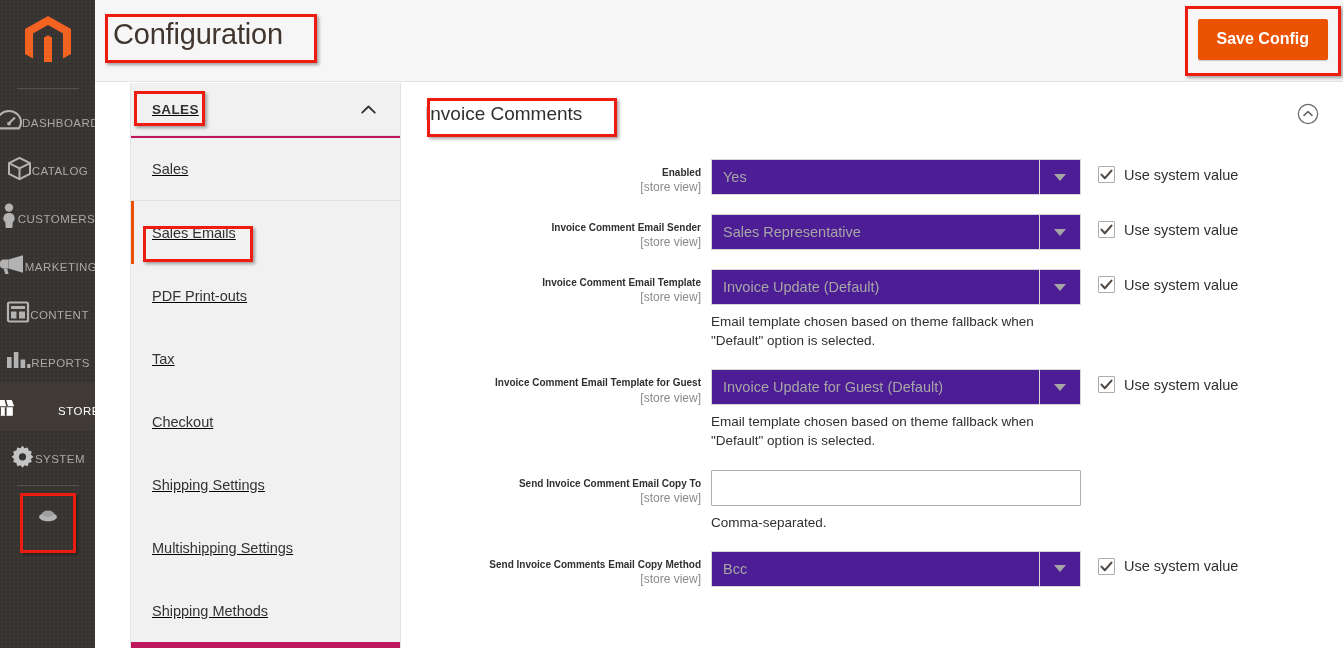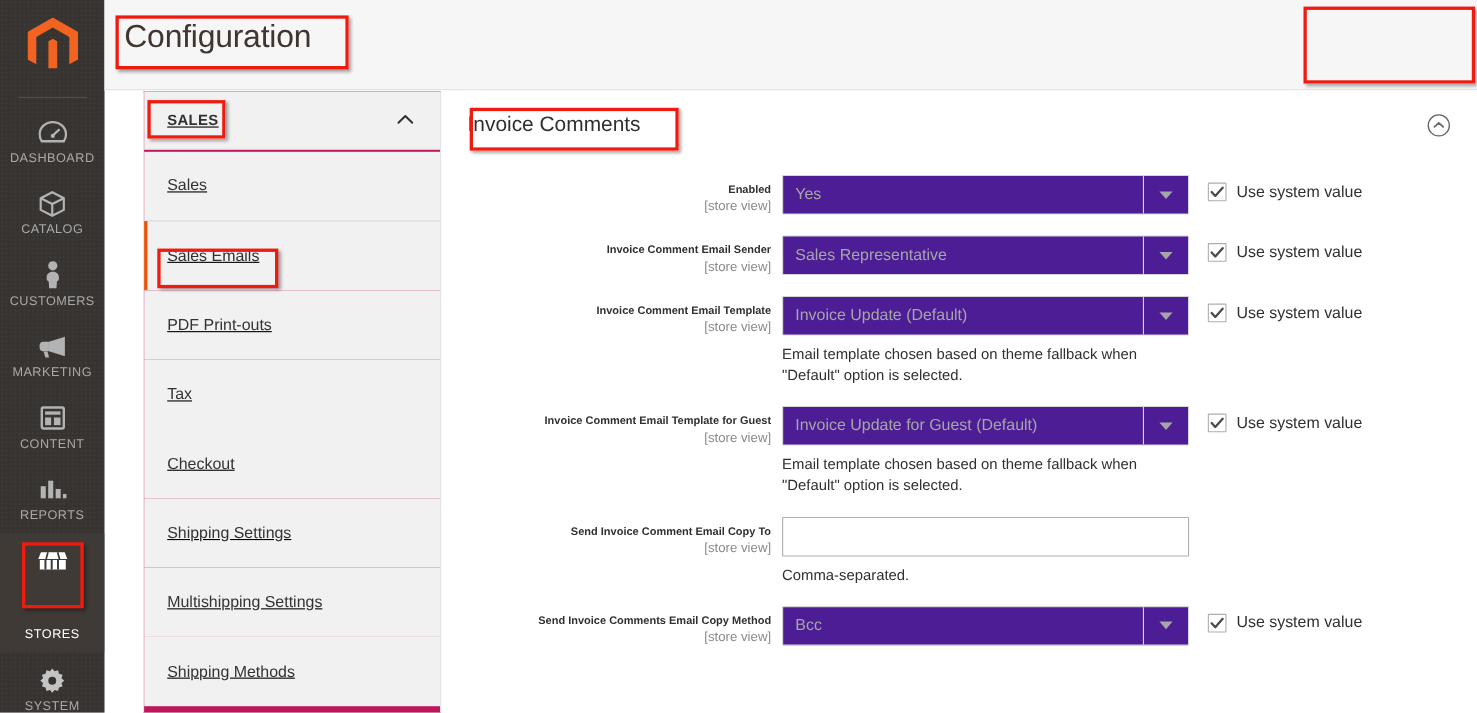--- a/index.html
+++ b/index.html
@@ -23,21 +23,21 @@
   }
   .rail-logo {
     height: 82px; display: flex; align-items: center; justify-content: center;
   }
   .rail-logo svg { display:block; }
   .rail-sep {
     width: 62px; height: 1px; background: #55504c; margin: 0 auto;
   }
   .rail-item {
     width: 95px; padding: 12px 0 10px 0;
-    display: flex; flex-direction: column; align-items: center; justify-content: center;
+    display: flex; flex-direction: row; align-items: center; justify-content: center;
     cursor: pointer;
     position: relative;
   }
   .rail-item .ic { height: 26px; display:flex; align-items:center; justify-content:center; }
   .rail-item .ic svg { display:block; }
   .rail-item .lbl {
     margin-top: 5px;
     font-size: 11.5px; letter-spacing: .45px;
     color: #a9a9a9; font-weight: 400;
   }
@@ -348,20 +348,21 @@
         <svg width="26" height="16" viewBox="0 0 26 16">
           <ellipse cx="13" cy="8" rx="9" ry="4.2" fill="#b3b3b3"></ellipse>
           <ellipse cx="13" cy="4.6" rx="6" ry="3" fill="#9e9e9e"></ellipse>
         </svg>
       </span>
     </div>
   </div>
 
   <div class="topbar">
     <div class="page-title">Configuration</div>
+    <button class="save-config">Save Config</button>
   </div>
 
   <div class="confignav">
 
     <div class="nav-section-head">
       <span class="t">SALES</span>
       <span class="nav-chevron">
         <svg width="15" height="9" viewBox="0 0 15 9">
           <path d="M1.2 7.6L7.5 1.5l6.3 6.1" fill="none" stroke="#303030" stroke-width="1.8" stroke-linecap="round" stroke-linejoin="round"></path>
         </svg>

